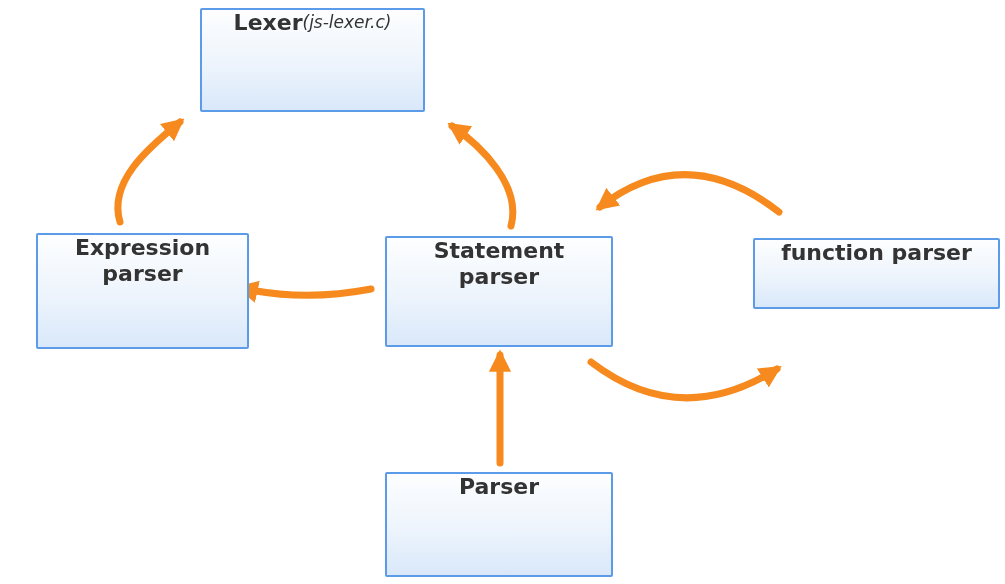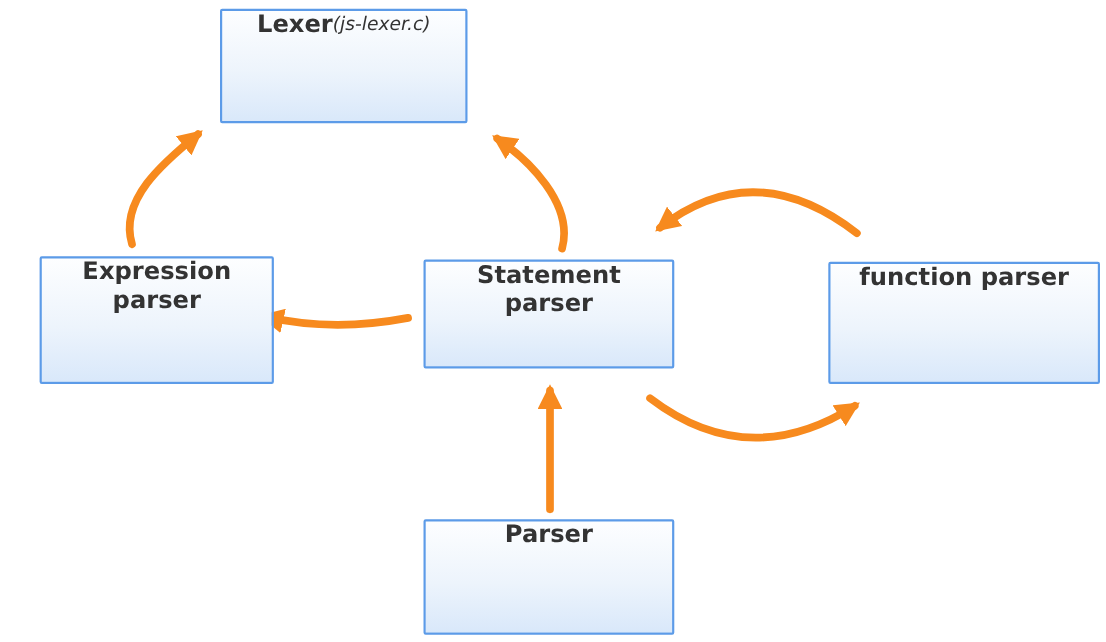--- a/index.html
+++ b/index.html
@@ -51,22 +51,22 @@
   }
   .node-title .tl{display:block;}
   .node-subtitle{
     font-size:17px;
     line-height:24px;
     white-space:nowrap;
     font-style:italic;
   }
   .node-lexer      {left:200px; top:8px;   width:225px; height:104px;}
   .node-expression {left:10px;  top:233px; width:213px; height:116px;margin-left:26px;}
-  .node-statement  {left:385px; top:236px; width:228px; height:99px;}
-  .node-function   {left:753px; top:238px; width:247px; height:111px;}
+  .node-statement  {left:385px; top:236px; width:228px; height:111px;}
+  .node-function   {left:753px; top:238px; width:247px; height:71px;}
   .node-parser     {left:385px; top:472px; width:228px; height:105px;}
 </style>
 </head>
 <body>
 
 <div class="canvas">
 
   <svg class="arrow-layer" width="1005" height="584" viewBox="0 0 1005 584" xmlns="http://www.w3.org/2000/svg">
     <defs>
       <marker id="ah" viewBox="0 0 10 10" refX="7.5" refY="5" markerWidth="3.2" markerHeight="3.2" orient="auto" markerUnits="strokeWidth">

